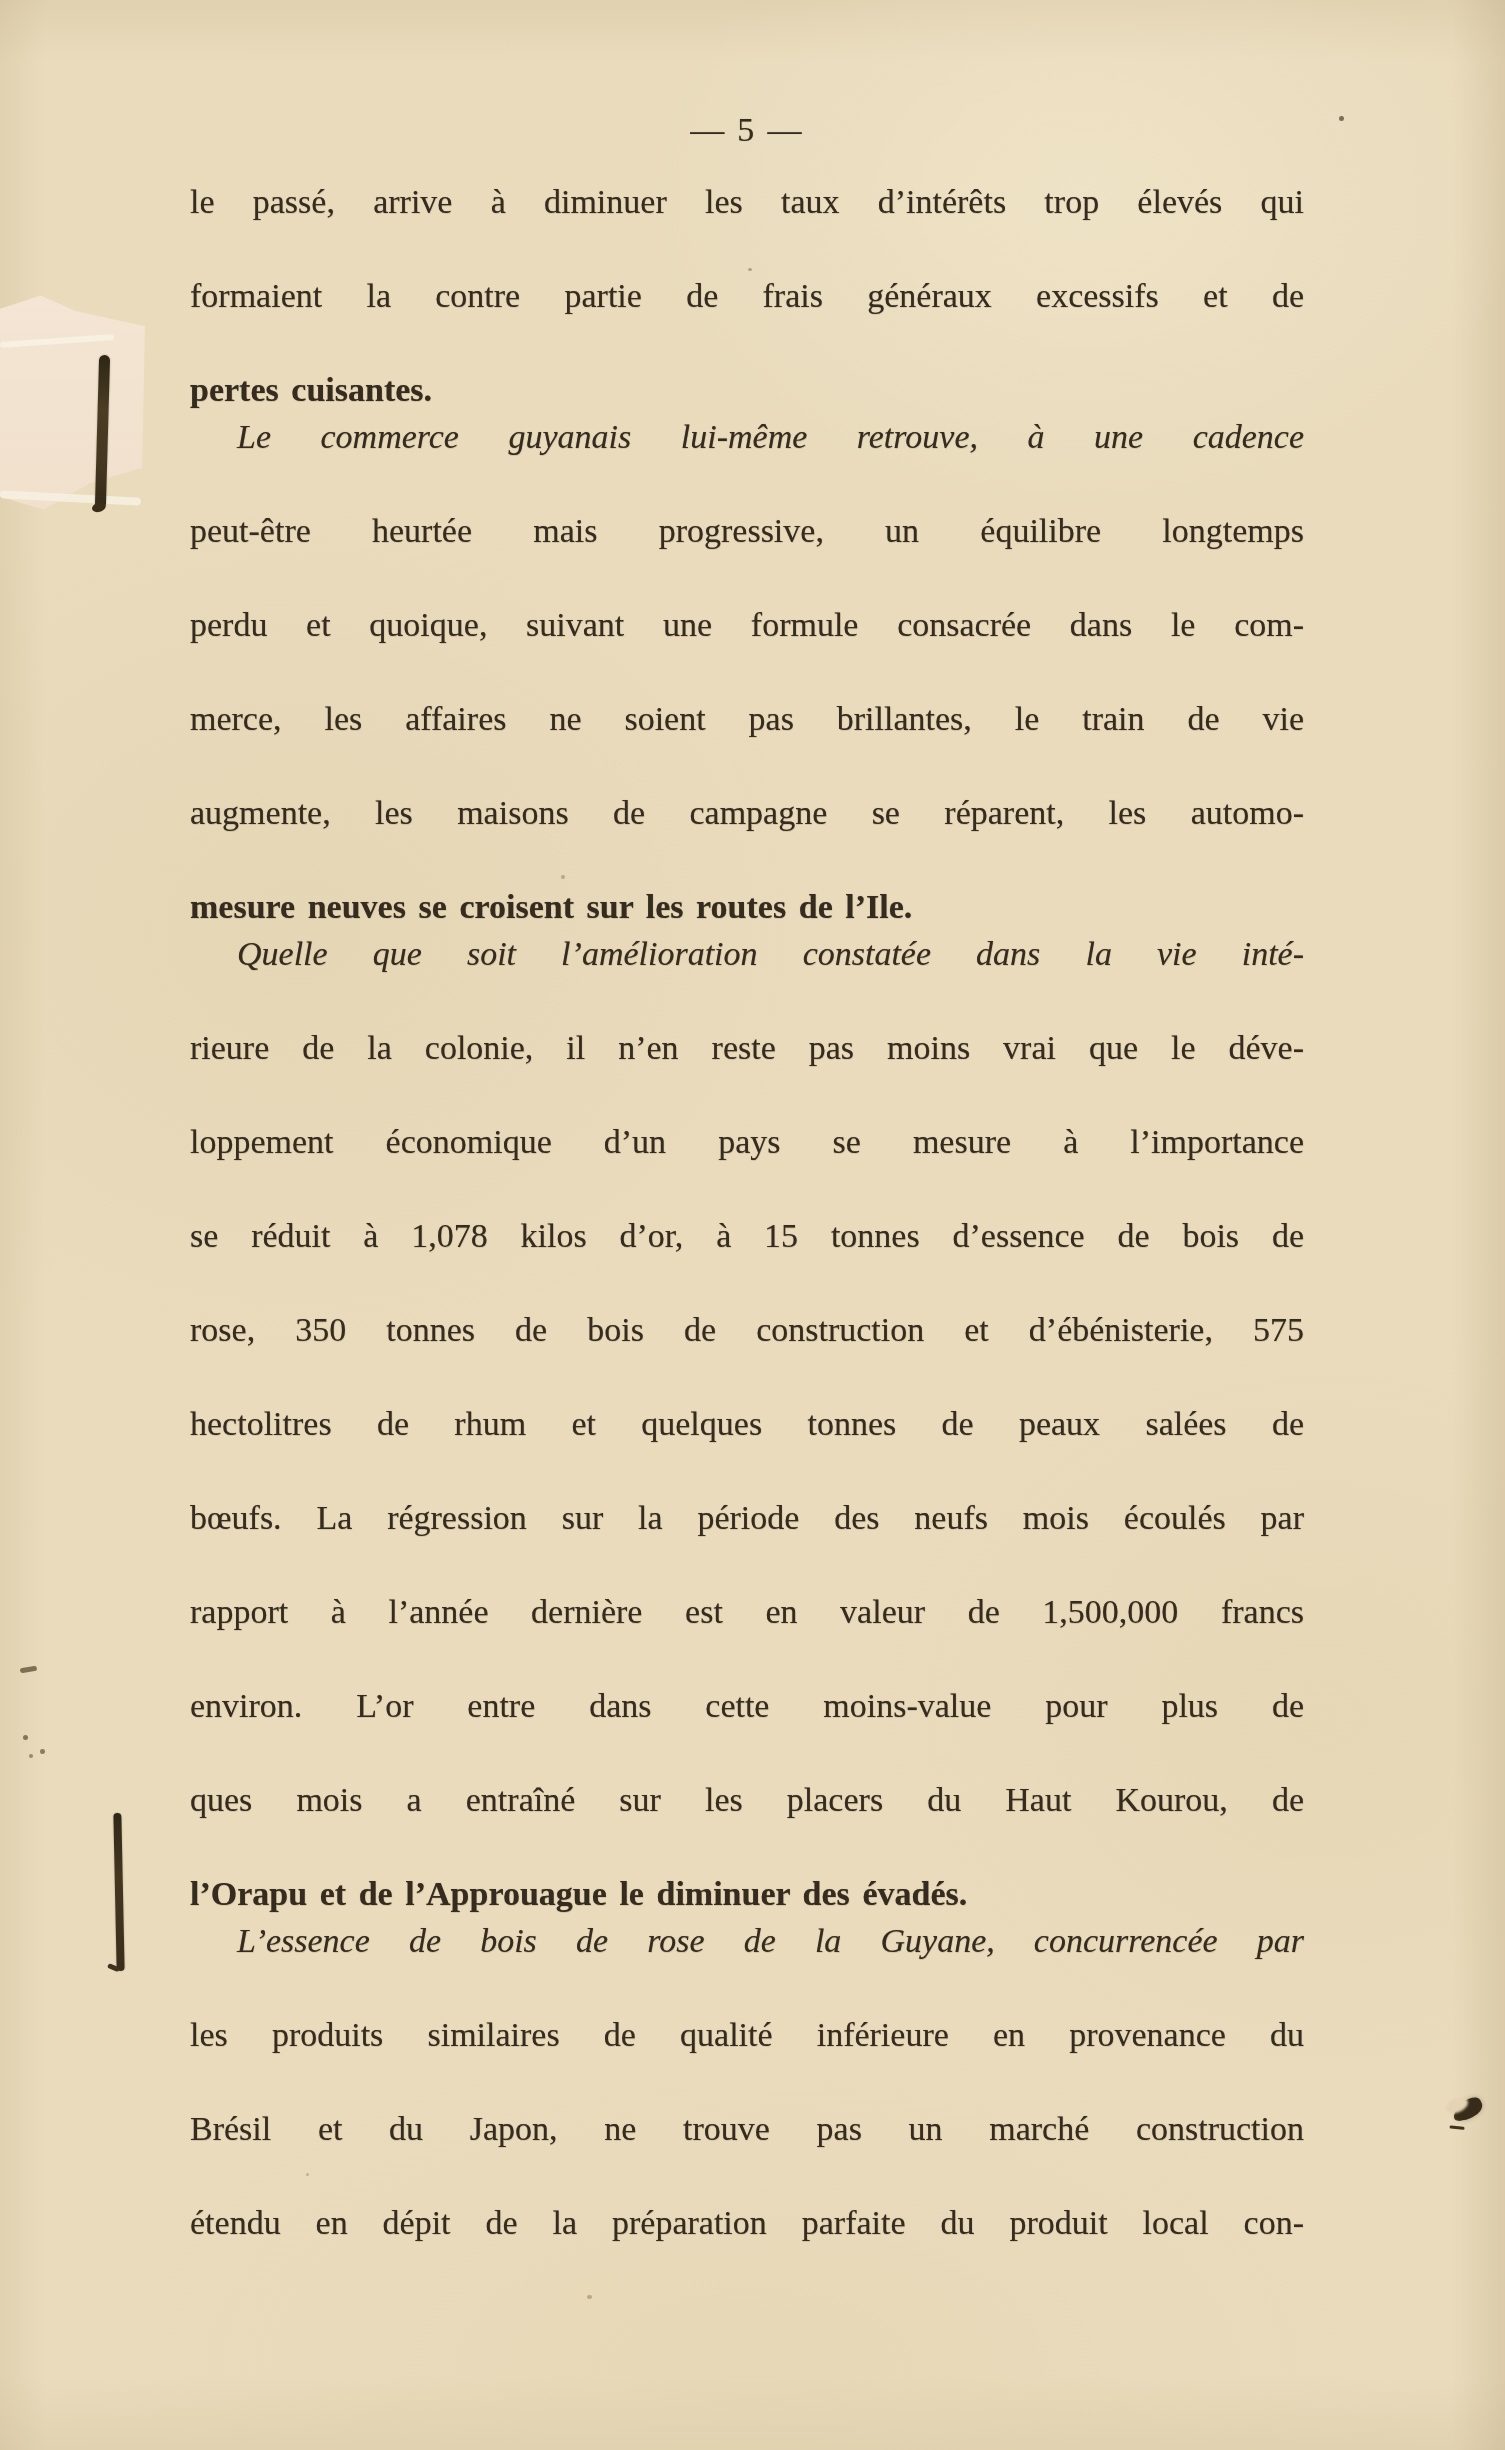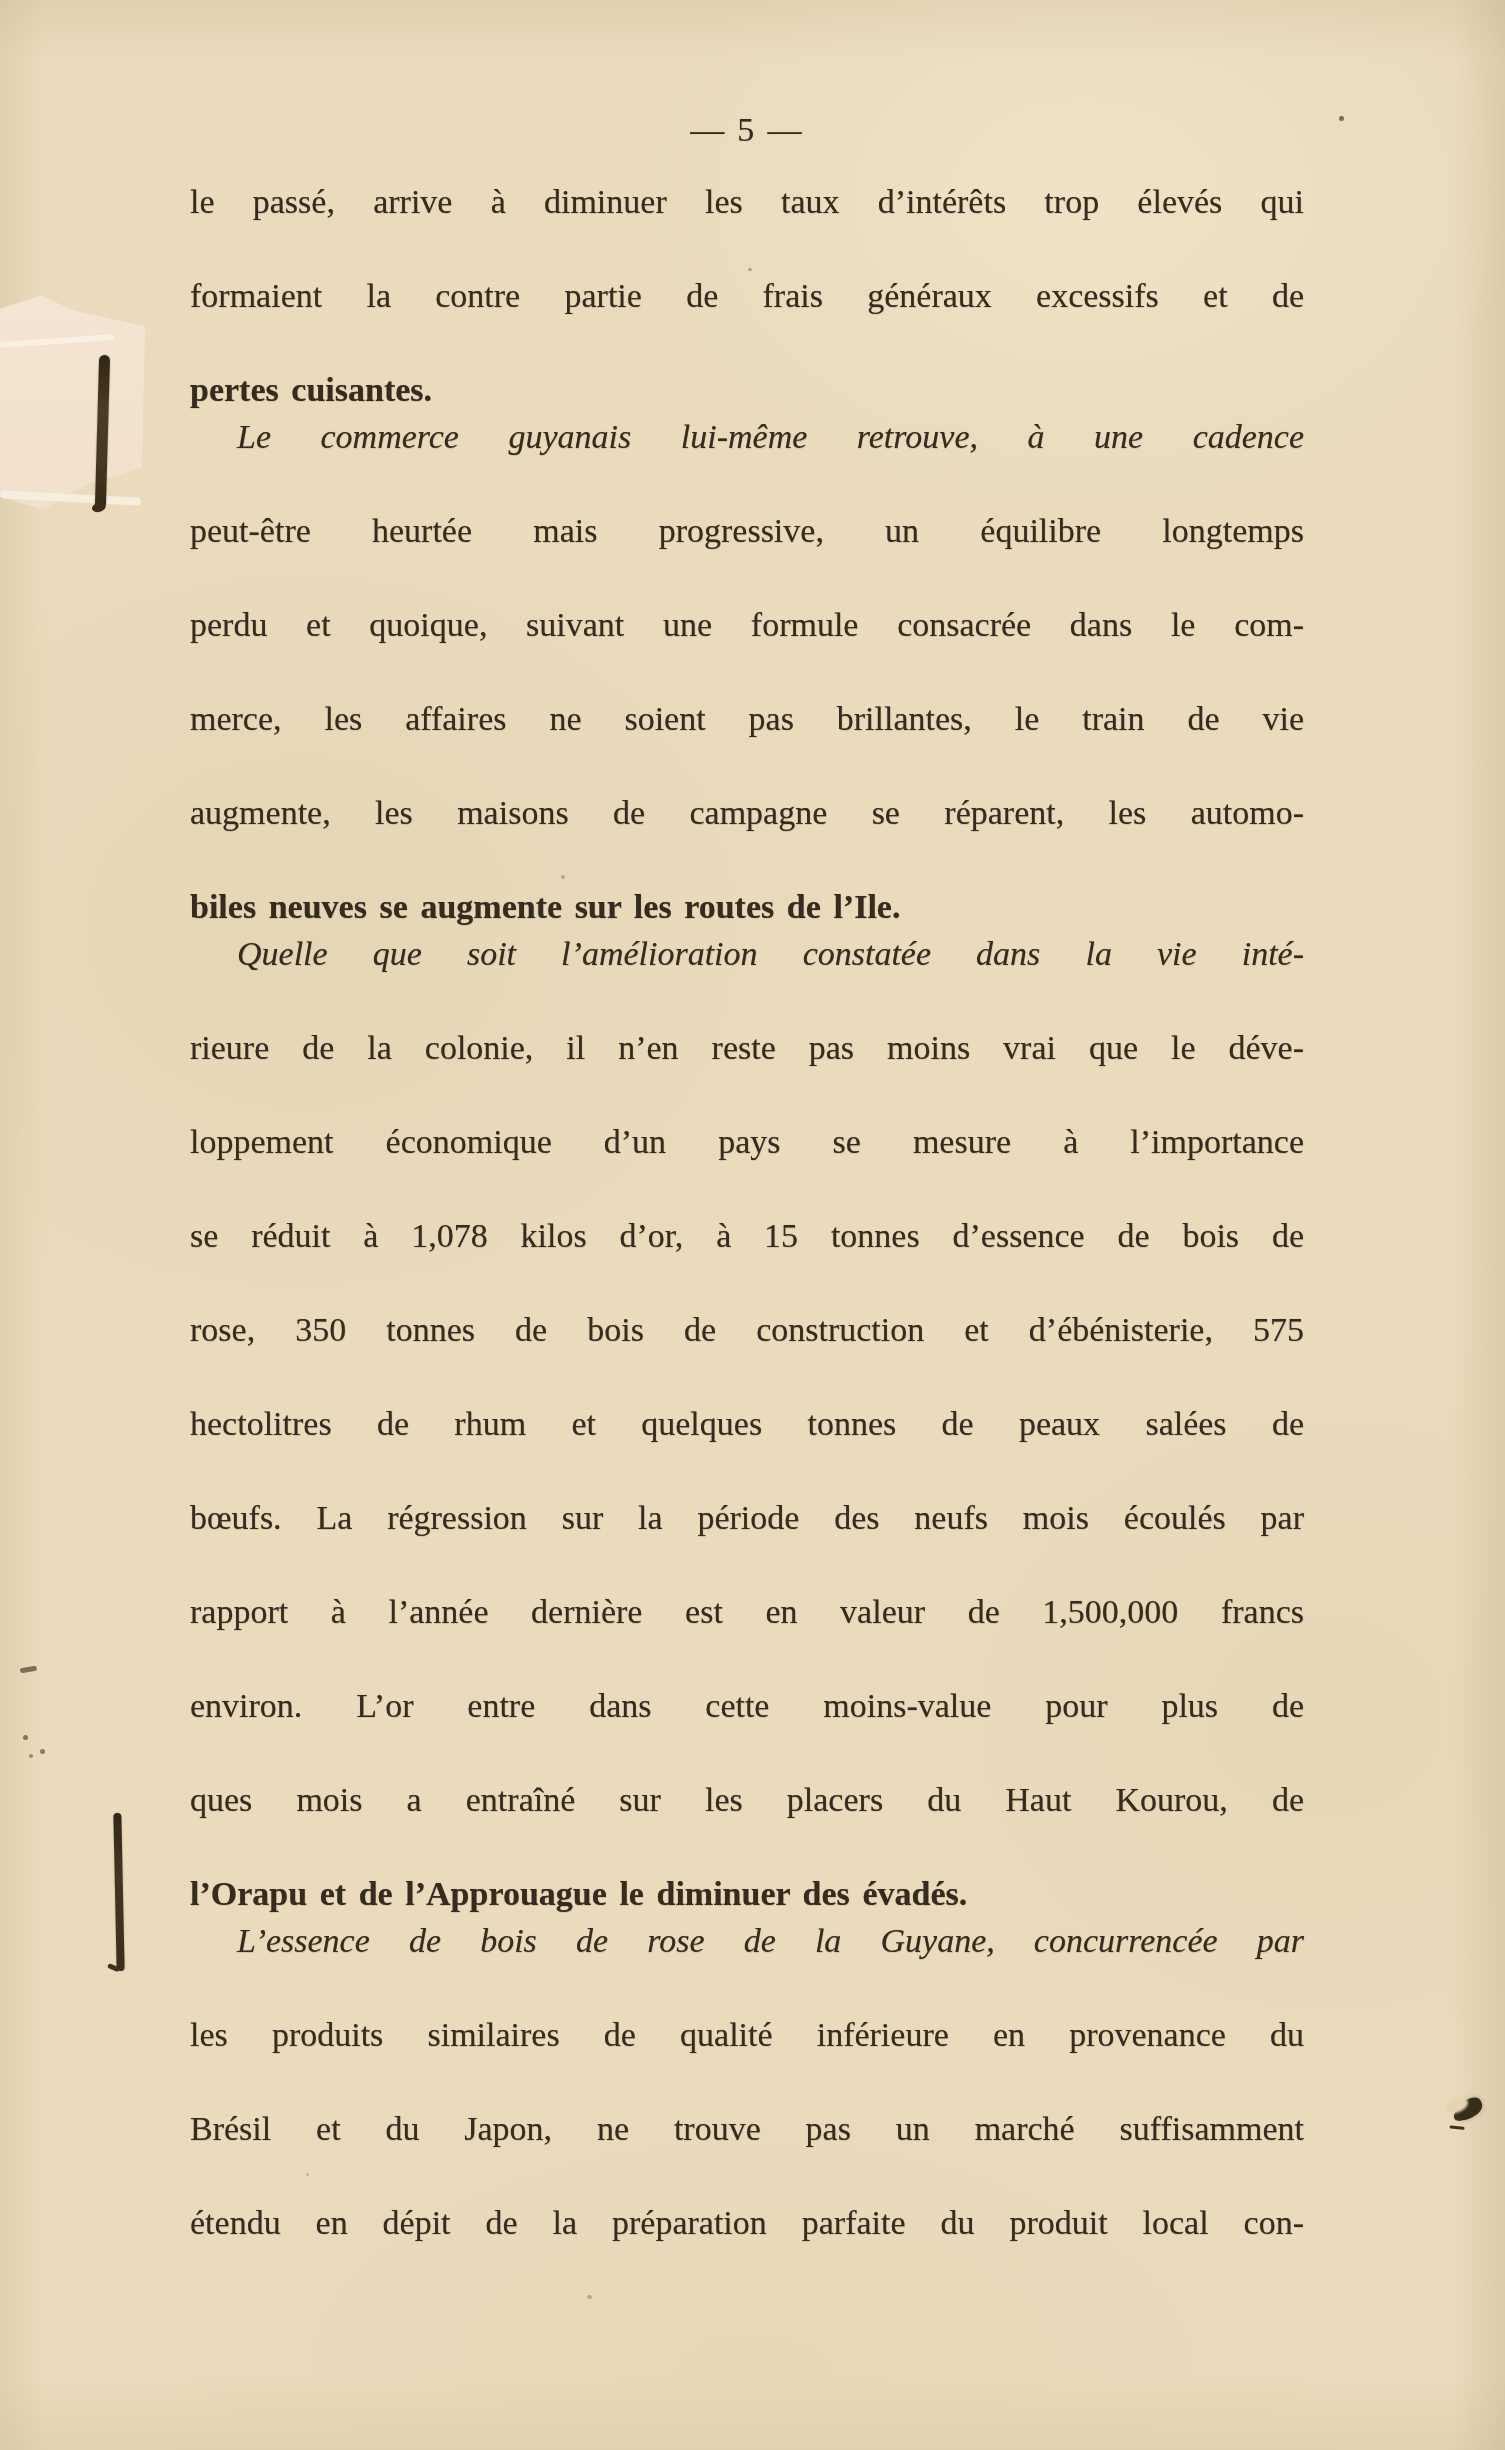--- a/index.html
+++ b/index.html
@@ -121,32 +121,32 @@
   <div class="page-number">— 5 —</div>
   <div class="text-column">
       <div class="line">le passé, arrive à diminuer les taux d’intérêts trop élevés qui</div>
       <div class="line">formaient la contre partie de frais généraux excessifs et de</div>
       <div class="line last">pertes cuisantes.</div>
       <div class="line first-indent">Le commerce guyanais lui-même retrouve, à une cadence</div>
       <div class="line">peut-être heurtée mais progressive, un équilibre longtemps</div>
       <div class="line">perdu et quoique, suivant une formule consacrée dans le com-</div>
       <div class="line">merce, les affaires ne soient pas brillantes, le train de vie</div>
       <div class="line">augmente, les maisons de campagne se réparent, les automo-</div>
-      <div class="line last">biles neuves se augmente sur les routes de l’Ile.</div>
+      <div class="line last">mesure neuves se croisent sur les routes de l’Ile.</div>
       <div class="line first-indent">Quelle que soit l’amélioration constatée dans la vie inté-</div>
       <div class="line">rieure de la colonie, il n’en reste pas moins vrai que le déve-</div>
       <div class="line">loppement économique d’un pays se mesure à l’importance</div>
       <div class="line">se réduit à 1,078 kilos d’or, à 15 tonnes d’essence de bois de</div>
       <div class="line">rose, 350 tonnes de bois de construction et d’ébénisterie, 575</div>
       <div class="line">hectolitres de rhum et quelques tonnes de peaux salées de</div>
       <div class="line">bœufs. La régression sur la période des neufs mois écoulés par</div>
       <div class="line">rapport à l’année dernière est en valeur de 1,500,000 francs</div>
       <div class="line">environ. L’or entre dans cette moins-value pour plus de</div>
       <div class="line">ques mois a entraîné sur les placers du Haut Kourou, de</div>
       <div class="line last">l’Orapu et de l’Approuague le diminuer des évadés.</div>
       <div class="line first-indent">L’essence de bois de rose de la Guyane, concurrencée par</div>
       <div class="line">les produits similaires de qualité inférieure en provenance du</div>
-      <div class="line">Brésil et du Japon, ne trouve pas un marché suffisamment</div>
+      <div class="line">Brésil et du Japon, ne trouve pas un marché construction</div>
       <div class="line">étendu en dépit de la préparation parfaite du produit local con-</div>
     </div>
 
 </div>
 
 
 </body></html>

